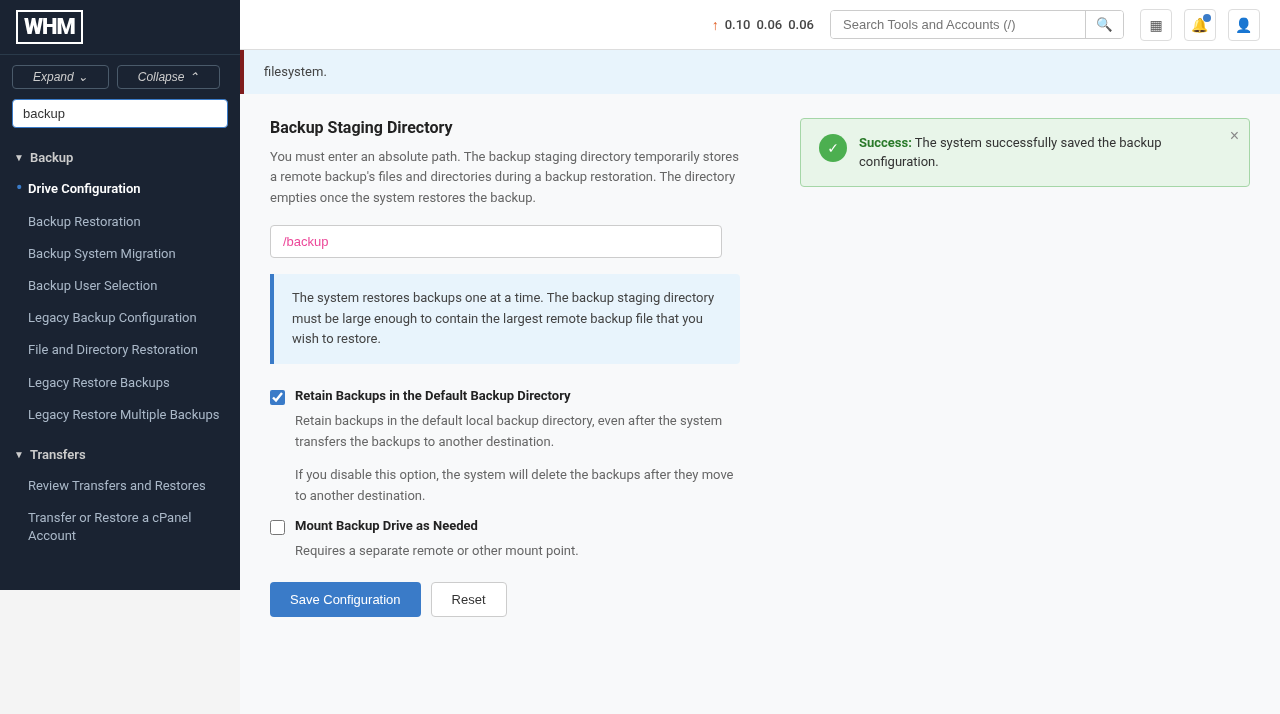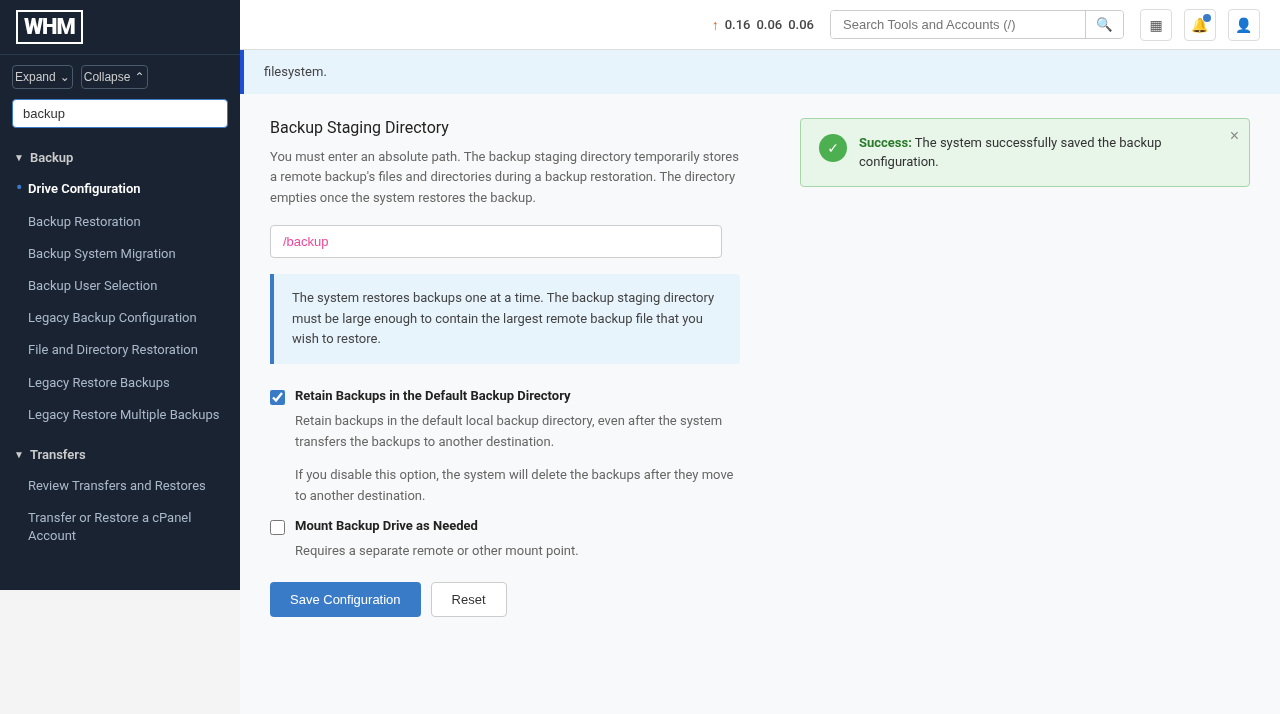--- a/index.html
+++ b/index.html
@@ -39,27 +39,28 @@
 
     .expand-collapse {
       display: flex;
       gap: 8px;
       padding: 10px 12px;
     }
     .expand-collapse button {
       background: transparent;
       border: 1px solid #4a5a6a;
       color: #ccc;
-      padding: 4px 2px;
+      padding: 4px 20px;
       border-radius: 4px;
       cursor: pointer;
       font-size: 12px;
       display: flex;
       align-items: center;
       gap: 4px;
+      font-style: italic;
     }
 
     .search-sidebar {
       margin: 0 12px 10px;
       padding: 6px 10px;
       border: 1px solid #3a7bc8;
       border-radius: 4px;
       background: #fff;
       color: #333;
       width: calc(100% - 24px);
@@ -188,34 +189,34 @@
       flex: 1;
       overflow-y: auto;
       padding: 0;
       background: #f8f9fa;
     }
     .content::-webkit-scrollbar { width: 8px; }
     .content::-webkit-scrollbar-thumb { background: #ccc; border-radius: 4px; }
 
     .info-banner {
       background: #e8f4fc;
-      border-left: 4px solid #1d4ed8;
+      border-left: 4px solid #7f1d1d;
       padding: 12px 20px;
       color: #444;
       font-size: 13px;
       line-height: 1.5;
     }
 
     .content-body {
       padding: 24px 30px;
     }
 
     .section-title {
       font-size: 16px;
-      font-weight: 400;
+      font-weight: 700;
       color: #222;
       margin-bottom: 10px;
     }
 
     .section-desc {
       color: #666;
       font-size: 13px;
       line-height: 1.6;
       margin-bottom: 16px;
       max-width: 500px;
@@ -405,21 +406,21 @@
       <span>Transfer or Restore a cPanel Account</span>
     </div>
   </div>
 </div>
 
 <div class="main">
 
   <div class="topbar">
     <div class="load-indicator">
       <span class="load-arrow">↑</span>
-      <span class="load-val">0.16</span>
+      <span class="load-val">0.10</span>
       <span class="load-val">0.06</span>
       <span class="load-val">0.06</span>
     </div>
     <div class="search-bar">
       <input type="text" placeholder="Search Tools and Accounts (/)" style="">
       <button>
         <span>🔍</span>
       </button>
     </div>
     <div class="topbar-icons">

